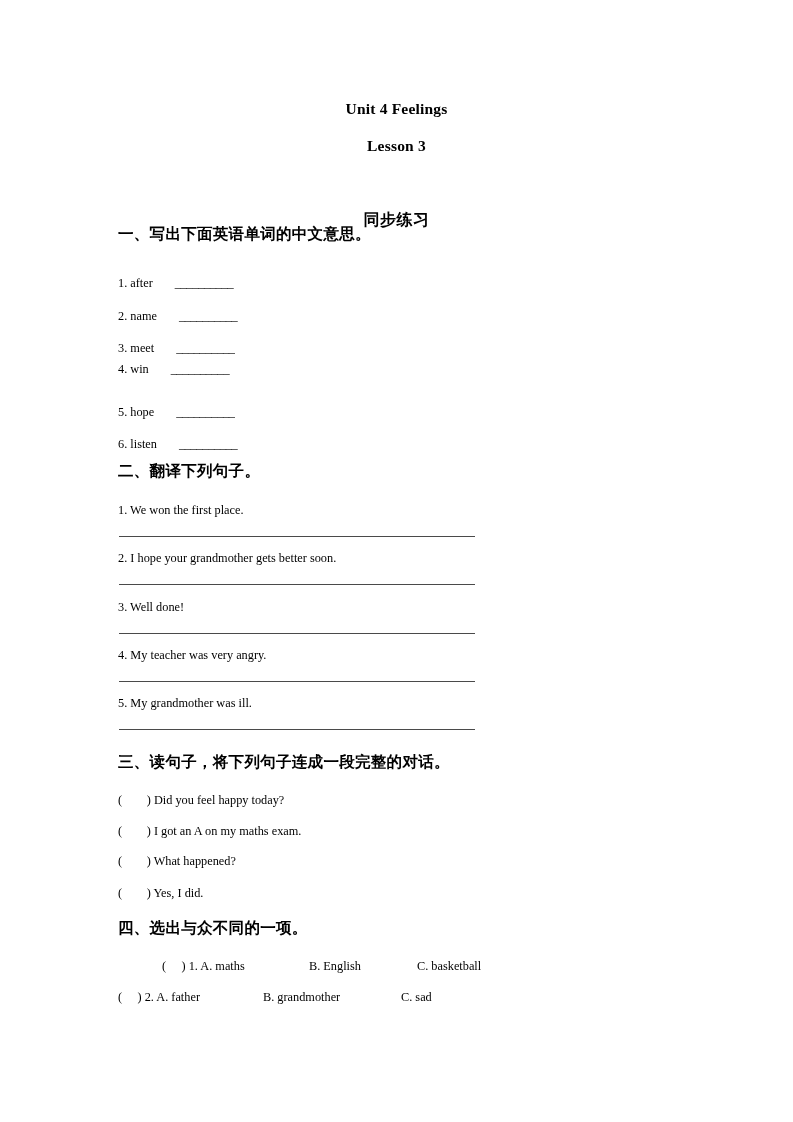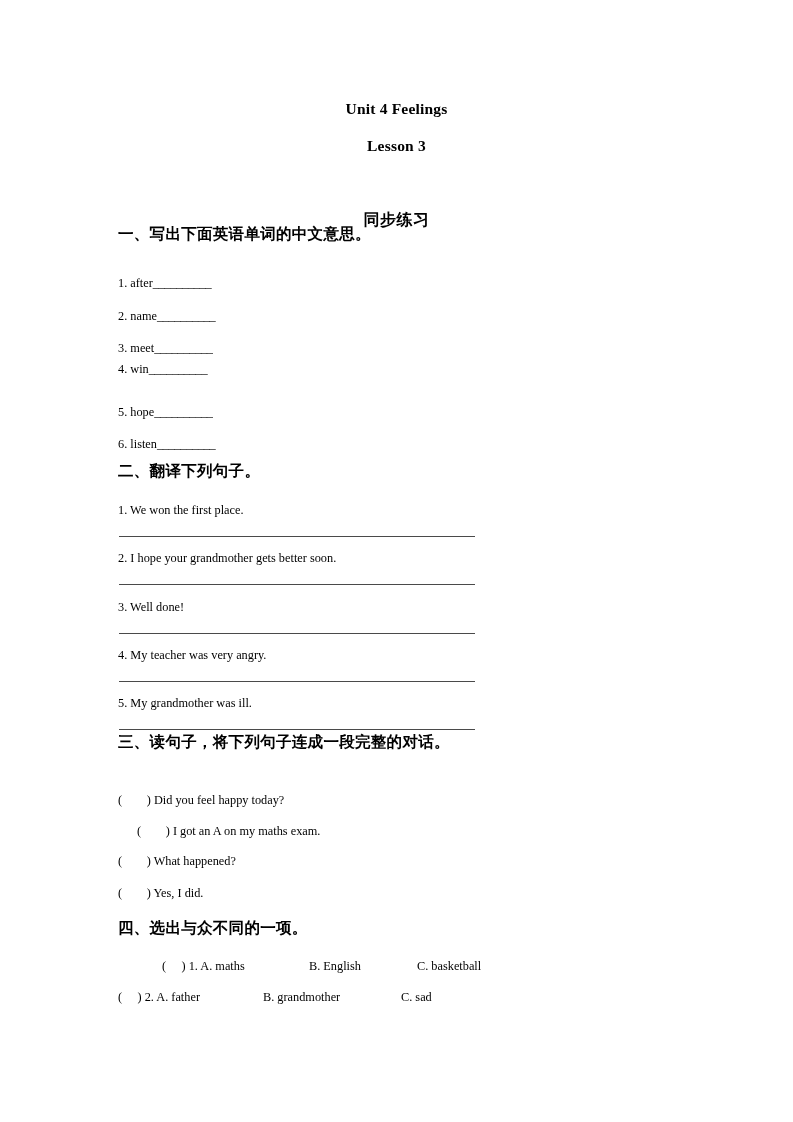--- a/index.html
+++ b/index.html
@@ -67,20 +67,21 @@
   .row {
     position: absolute;
     left: 118px;
     font-family: "Liberation Serif", "DejaVu Serif", serif;
     font-size: 12.3px;
     white-space: nowrap;
   }
 
   .blank-u {
     letter-spacing: -0.3px;
+    margin-left: 22px;
   }
 
   
   .answer-rule {
     position: absolute;
     left: 119px;
     width: 356px;
     height: 0;
     border-top: 1px solid #4a4a4a;
   }
@@ -171,28 +172,28 @@
     <span>My teacher was very angry.</span>
   </div>
   <div class="answer-rule" style="top:681px;"></div>
 
   <div class="row" style="top:696px;">
     <span>5.</span>
     <span>My grandmother was ill.</span>
   </div>
   <div class="answer-rule" style="top:729px;"></div>
 
-  <div class="sec-heading" style="top:732px;">三、读句子，将下列句子连成一段完整的对话。</div>
+  <div class="sec-heading" style="top:752px;">三、读句子，将下列句子连成一段完整的对话。</div>
 
   <div class="row" style="top:793px;">
     <span class="paren-wide">(        )</span>
     <span>Did you feel happy today?</span>
   </div>
 
-  <div class="row" style="top:824px;margin-left:19px;">
+  <div class="row" style="top:824px;">
     <span class="paren-wide">(        )</span>
     <span>I got an A on my maths exam.</span>
   </div>
 
   <div class="row" style="top:854px;">
     <span class="paren-wide">(        )</span>
     <span>What happened?</span>
   </div>
 
   <div class="row" style="top:886px;">

